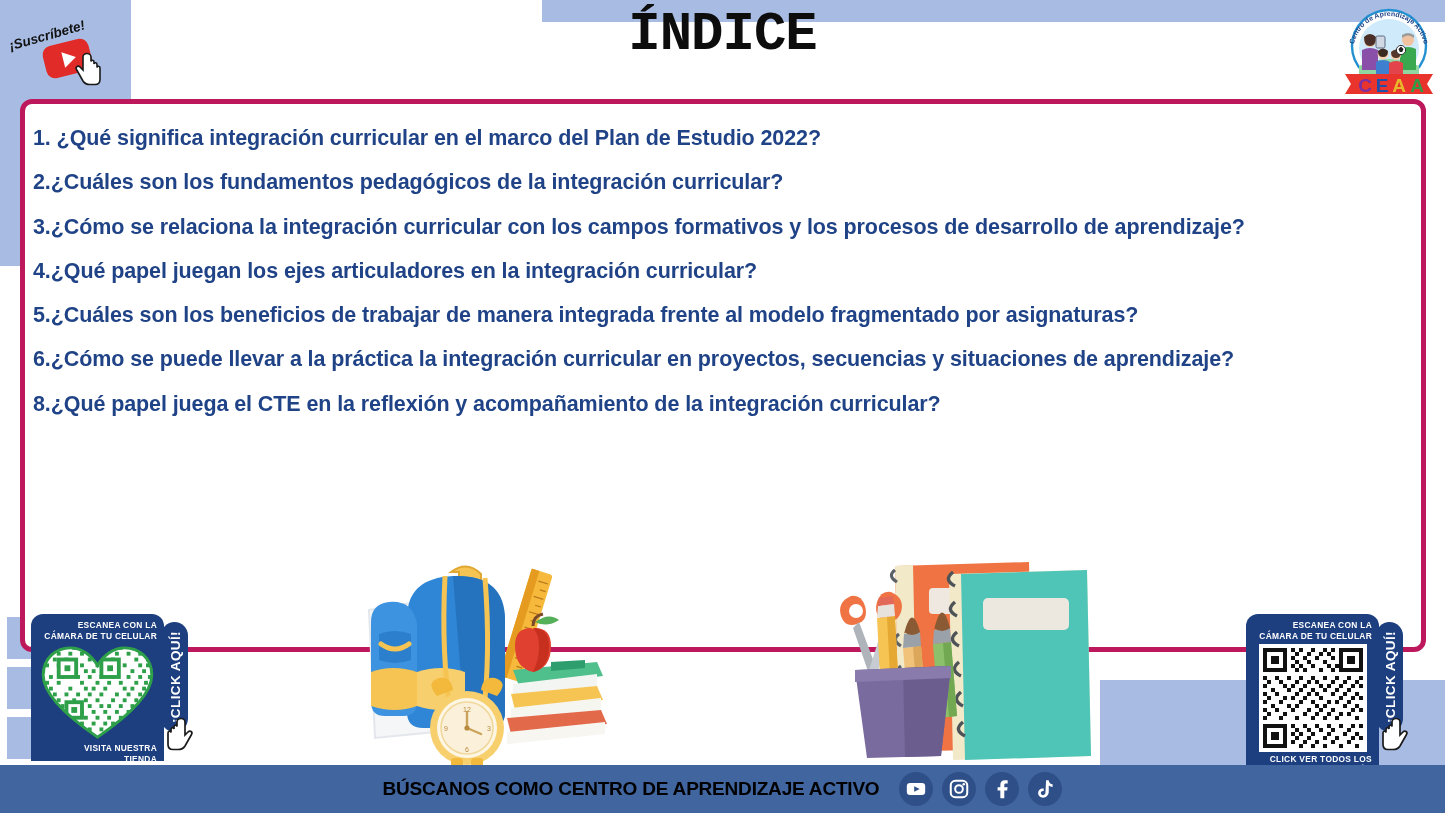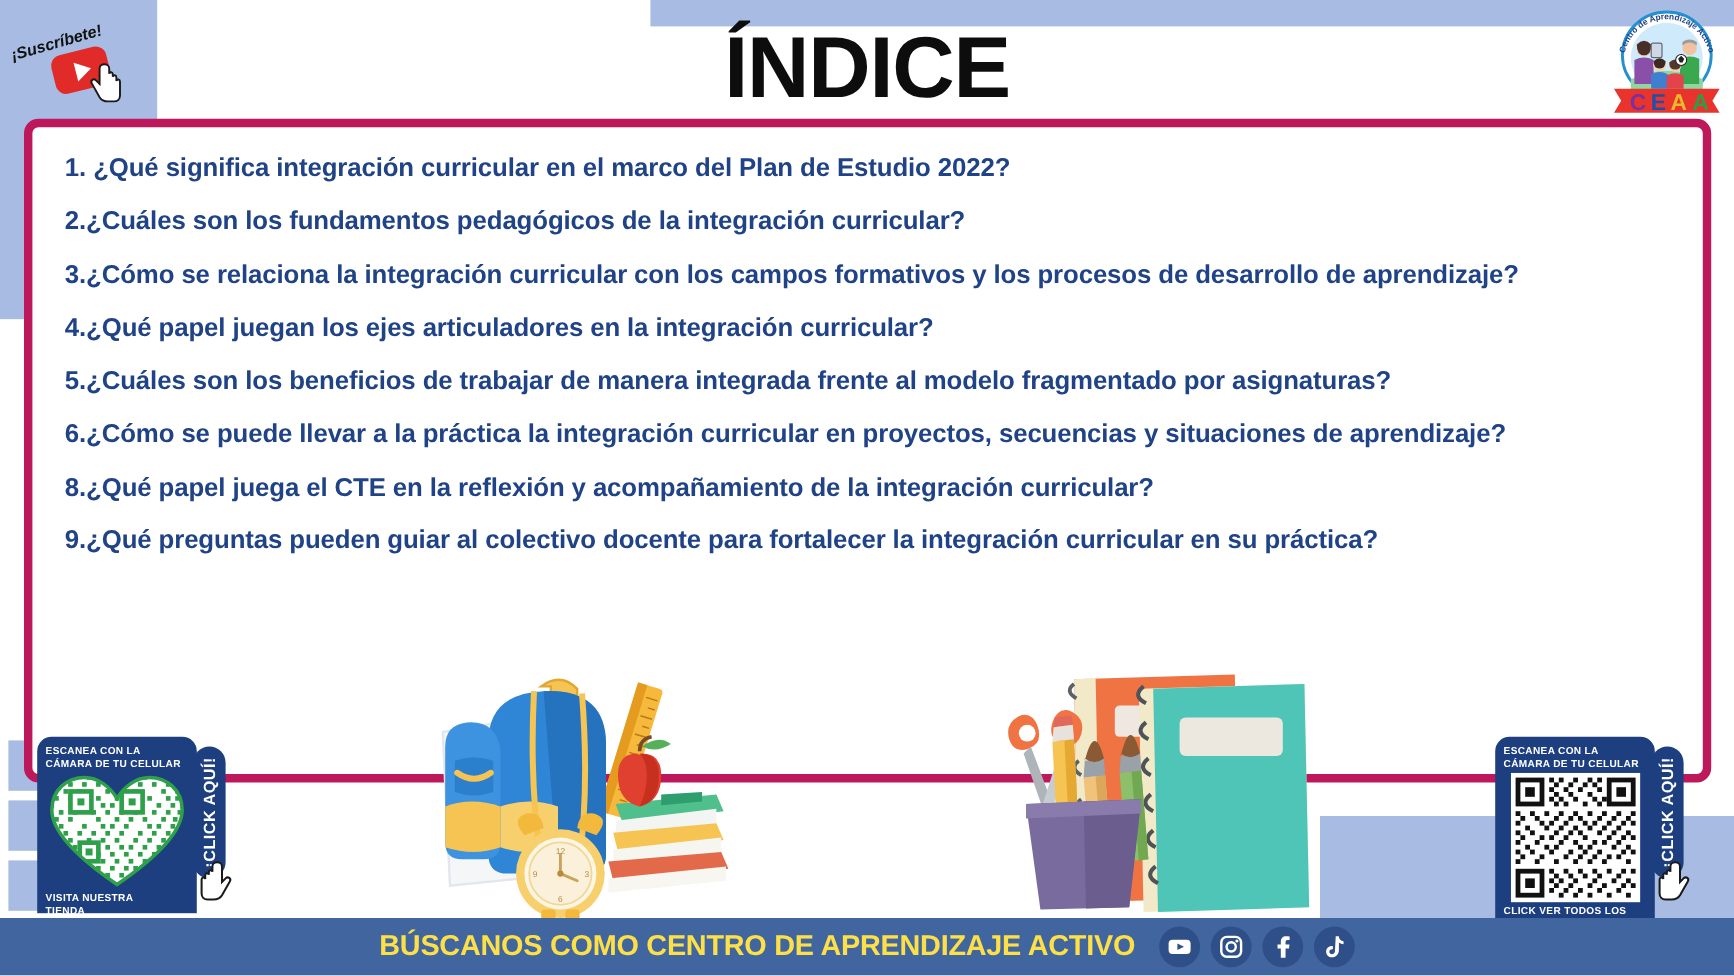--- a/index.html
+++ b/index.html
@@ -27,25 +27,25 @@
   .bg-left-tile{
     position:absolute; left:7px; width:51px; height:42px;
     background:#a8bce3;
   }
   .bg-left-tile.t1{ top:617px; }
   .bg-left-tile.t2{ top:667px; }
   .bg-left-tile.t3{ top:717px; }
 
   
   .page-title{
-    position:absolute; left:0; top:16px; width:1445px;
+    position:absolute; left:0; top:4px; width:1445px;
     text-align:center;
-    font-size:72px; font-weight:bold; letter-spacing:-1px;
+    font-size:54px; font-weight:bold; letter-spacing:-1px;
     color:#0d0d0d;
-    font-family:Liberation Sans, sans-serif;
+    font-family:Liberation Mono, monospace;
   }
 
   
   .subscribe{
     position:absolute; left:8px; top:6px; width:110px; height:80px;
   }
   .subscribe-label{
     position:absolute; left:0px; top:22px;
     transform:rotate(-16deg);
     font-size:13.5px; font-weight:bold; font-style:italic;
@@ -72,23 +72,23 @@
   
   .logo{
     position:absolute; right:6px; top:4px; width:100px; height:92px;
   }
 
   
   .index-panel{
     position:absolute; left:20px; top:99px;
     width:1406px; height:553px;
     background:#ffffff;
-    border:7px solid #be185d;
+    border:5px solid #be185d;
     border-radius:12px;
-    padding:12px 24px 8px 27px;
+    padding:12px 24px 8px 8px;
   }
   .index-list{ list-style:none; }
   .index-item{
     color:#1f4386;
     font-weight:bold;
     font-size:21.5px;
     line-height:44.3px;
     white-space:nowrap;
     letter-spacing:-0.1px;
     font-family:"Liberation Sans", sans-serif;
@@ -99,21 +99,21 @@
   .illus-backpack{ position:absolute; left:355px; top:552px; width:290px; height:215px; }
   .illus-supplies{ position:absolute; left:833px; top:552px; width:280px; height:215px; }
 
   
   .qr-card{
     position:absolute;
     background:#1d3f7f;
     border-radius:12px;
     width:133px;
     padding:6px 7px 7px 7px;
-    text-align:left;
+    text-align:right;
   }
   .qr-card.left{ left:31px; top:614px; }
   .qr-card.right{ left:1246px; top:614px; }
   .qr-top-text{
     color:#fff; font-size:8.4px; font-weight:bold; line-height:10.5px;
     letter-spacing:0.3px; margin-bottom:3px;
   }
   .qr-bottom-text{
     color:#fff; font-size:8.4px; font-weight:bold; line-height:10.5px;
     letter-spacing:0.3px; margin-top:2px;
@@ -139,21 +139,21 @@
   .tab-hand.left{ left:163px; top:716px; }
   .tab-hand.right{ left:1378px; top:716px; }
 
   
   .footer{
     position:absolute; left:0; bottom:0; width:1445px; height:48px;
     background:#41659f;
     display:flex; align-items:center; justify-content:center; gap:14px;
   }
   .footer-text{
-    color:#fde047; font-size:24px; font-weight:bold; letter-spacing:-0.2px;
+    color:#000000; font-size:19px; font-weight:bold; letter-spacing:-0.2px;
     font-family:"Liberation Sans", sans-serif;
   }
   .social{ display:flex; align-items:center; gap:9px; margin-left:6px; }
   .social-icon{
     width:34px;height:34px;border-radius:50%;
     background:#2f4f88;
     display:flex;align-items:center;justify-content:center;
   }
   .footer-strip-light{
     position:absolute; left:0; bottom:48px; width:253px; height:4px;
@@ -234,23 +234,20 @@
       <span class="num">4.</span><span>¿Qué papel juegan los ejes articuladores en la integración curricular?</span>
     </li>
     <li class="index-item">
       <span class="num">5.</span><span>¿Cuáles son los beneficios de trabajar de manera integrada frente al modelo fragmentado por asignaturas?</span>
     </li>
     <li class="index-item">
       <span class="num">6.</span><span>¿Cómo se puede llevar a la práctica la integración curricular en proyectos, secuencias y situaciones de aprendizaje?</span>
     </li>
     <li class="index-item">
       <span class="num">8.</span><span>¿Qué papel juega el CTE en la reflexión y acompañamiento de la integración curricular?</span>
-    </li>
-    <li class="index-item">
-      <span class="num">9.</span><span>¿Qué preguntas pueden guiar al colectivo docente para fortalecer la integración curricular en su práctica?</span>
     </li>
   </ul>
 </div>
 
 <svg class="illus-backpack" viewBox="0 0 290 215">
 
   <path d="M14 58 L74 48 L80 180 L20 186 Z" fill="#f4f6f8" stroke="#e3e7ec" stroke-width="2"></path>
 
   <g transform="rotate(17 175 60)">
     <rect x="164" y="18" width="22" height="112" rx="3" fill="#f6b93b"></rect>

